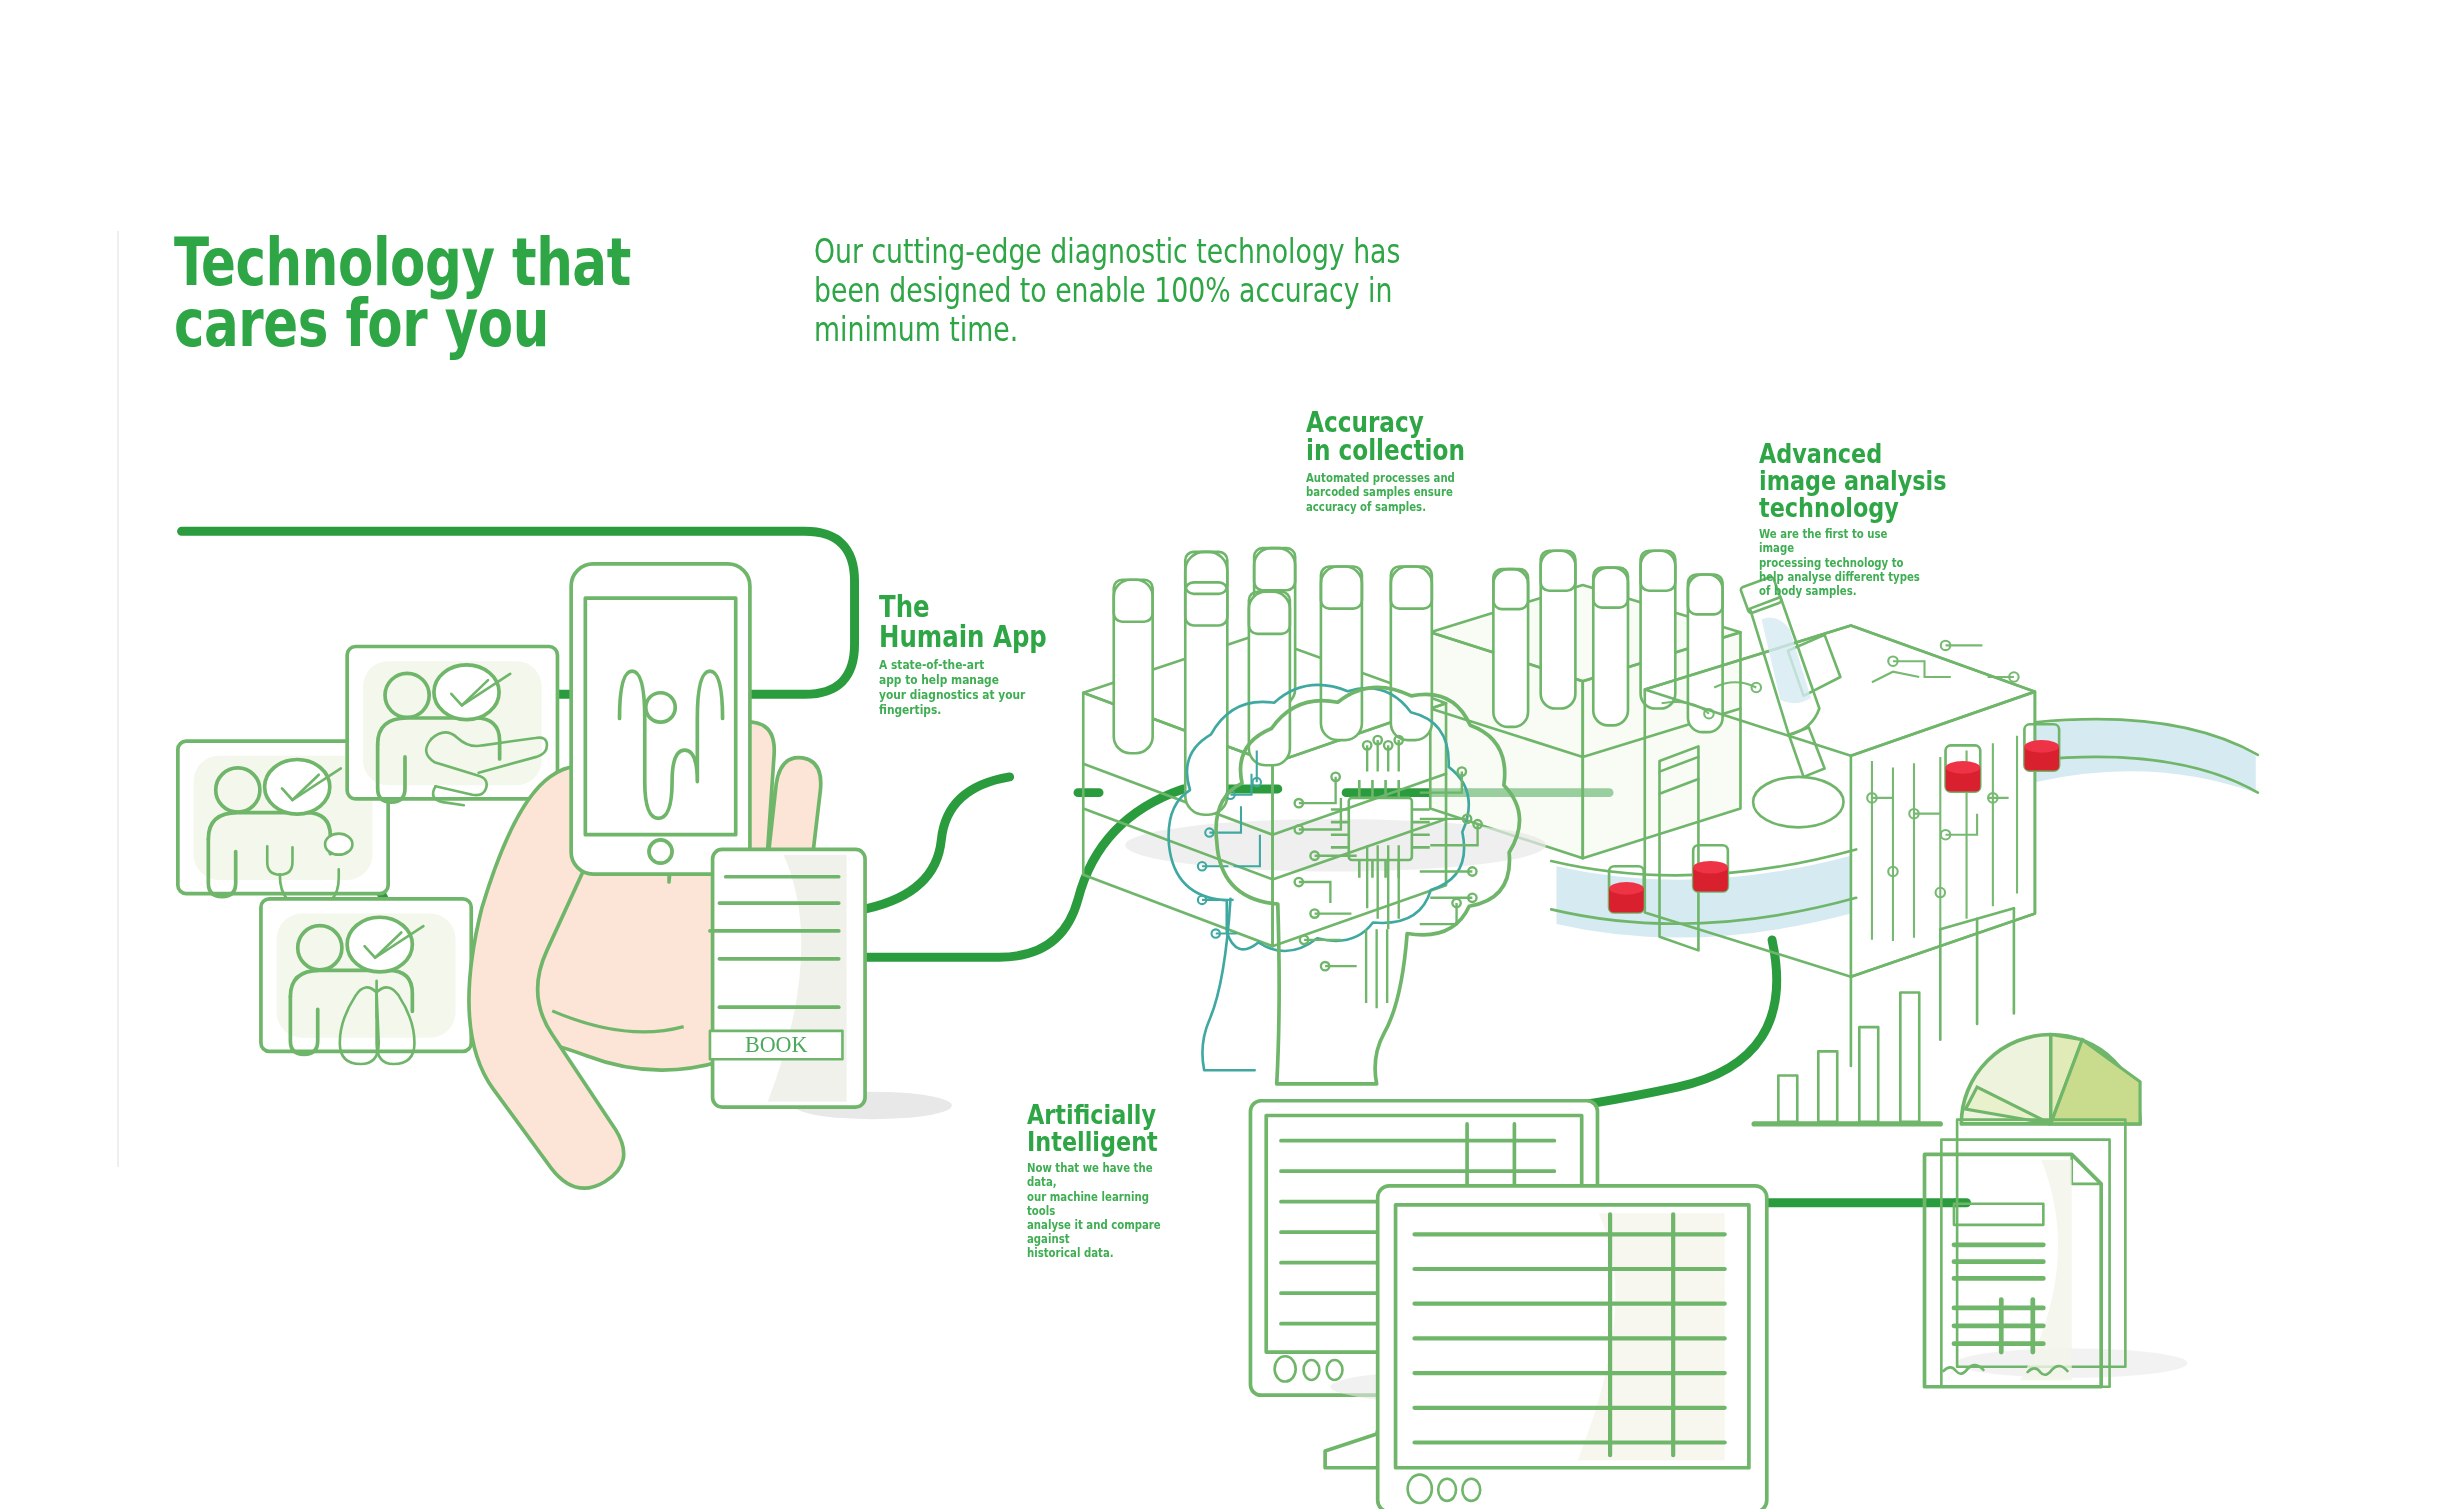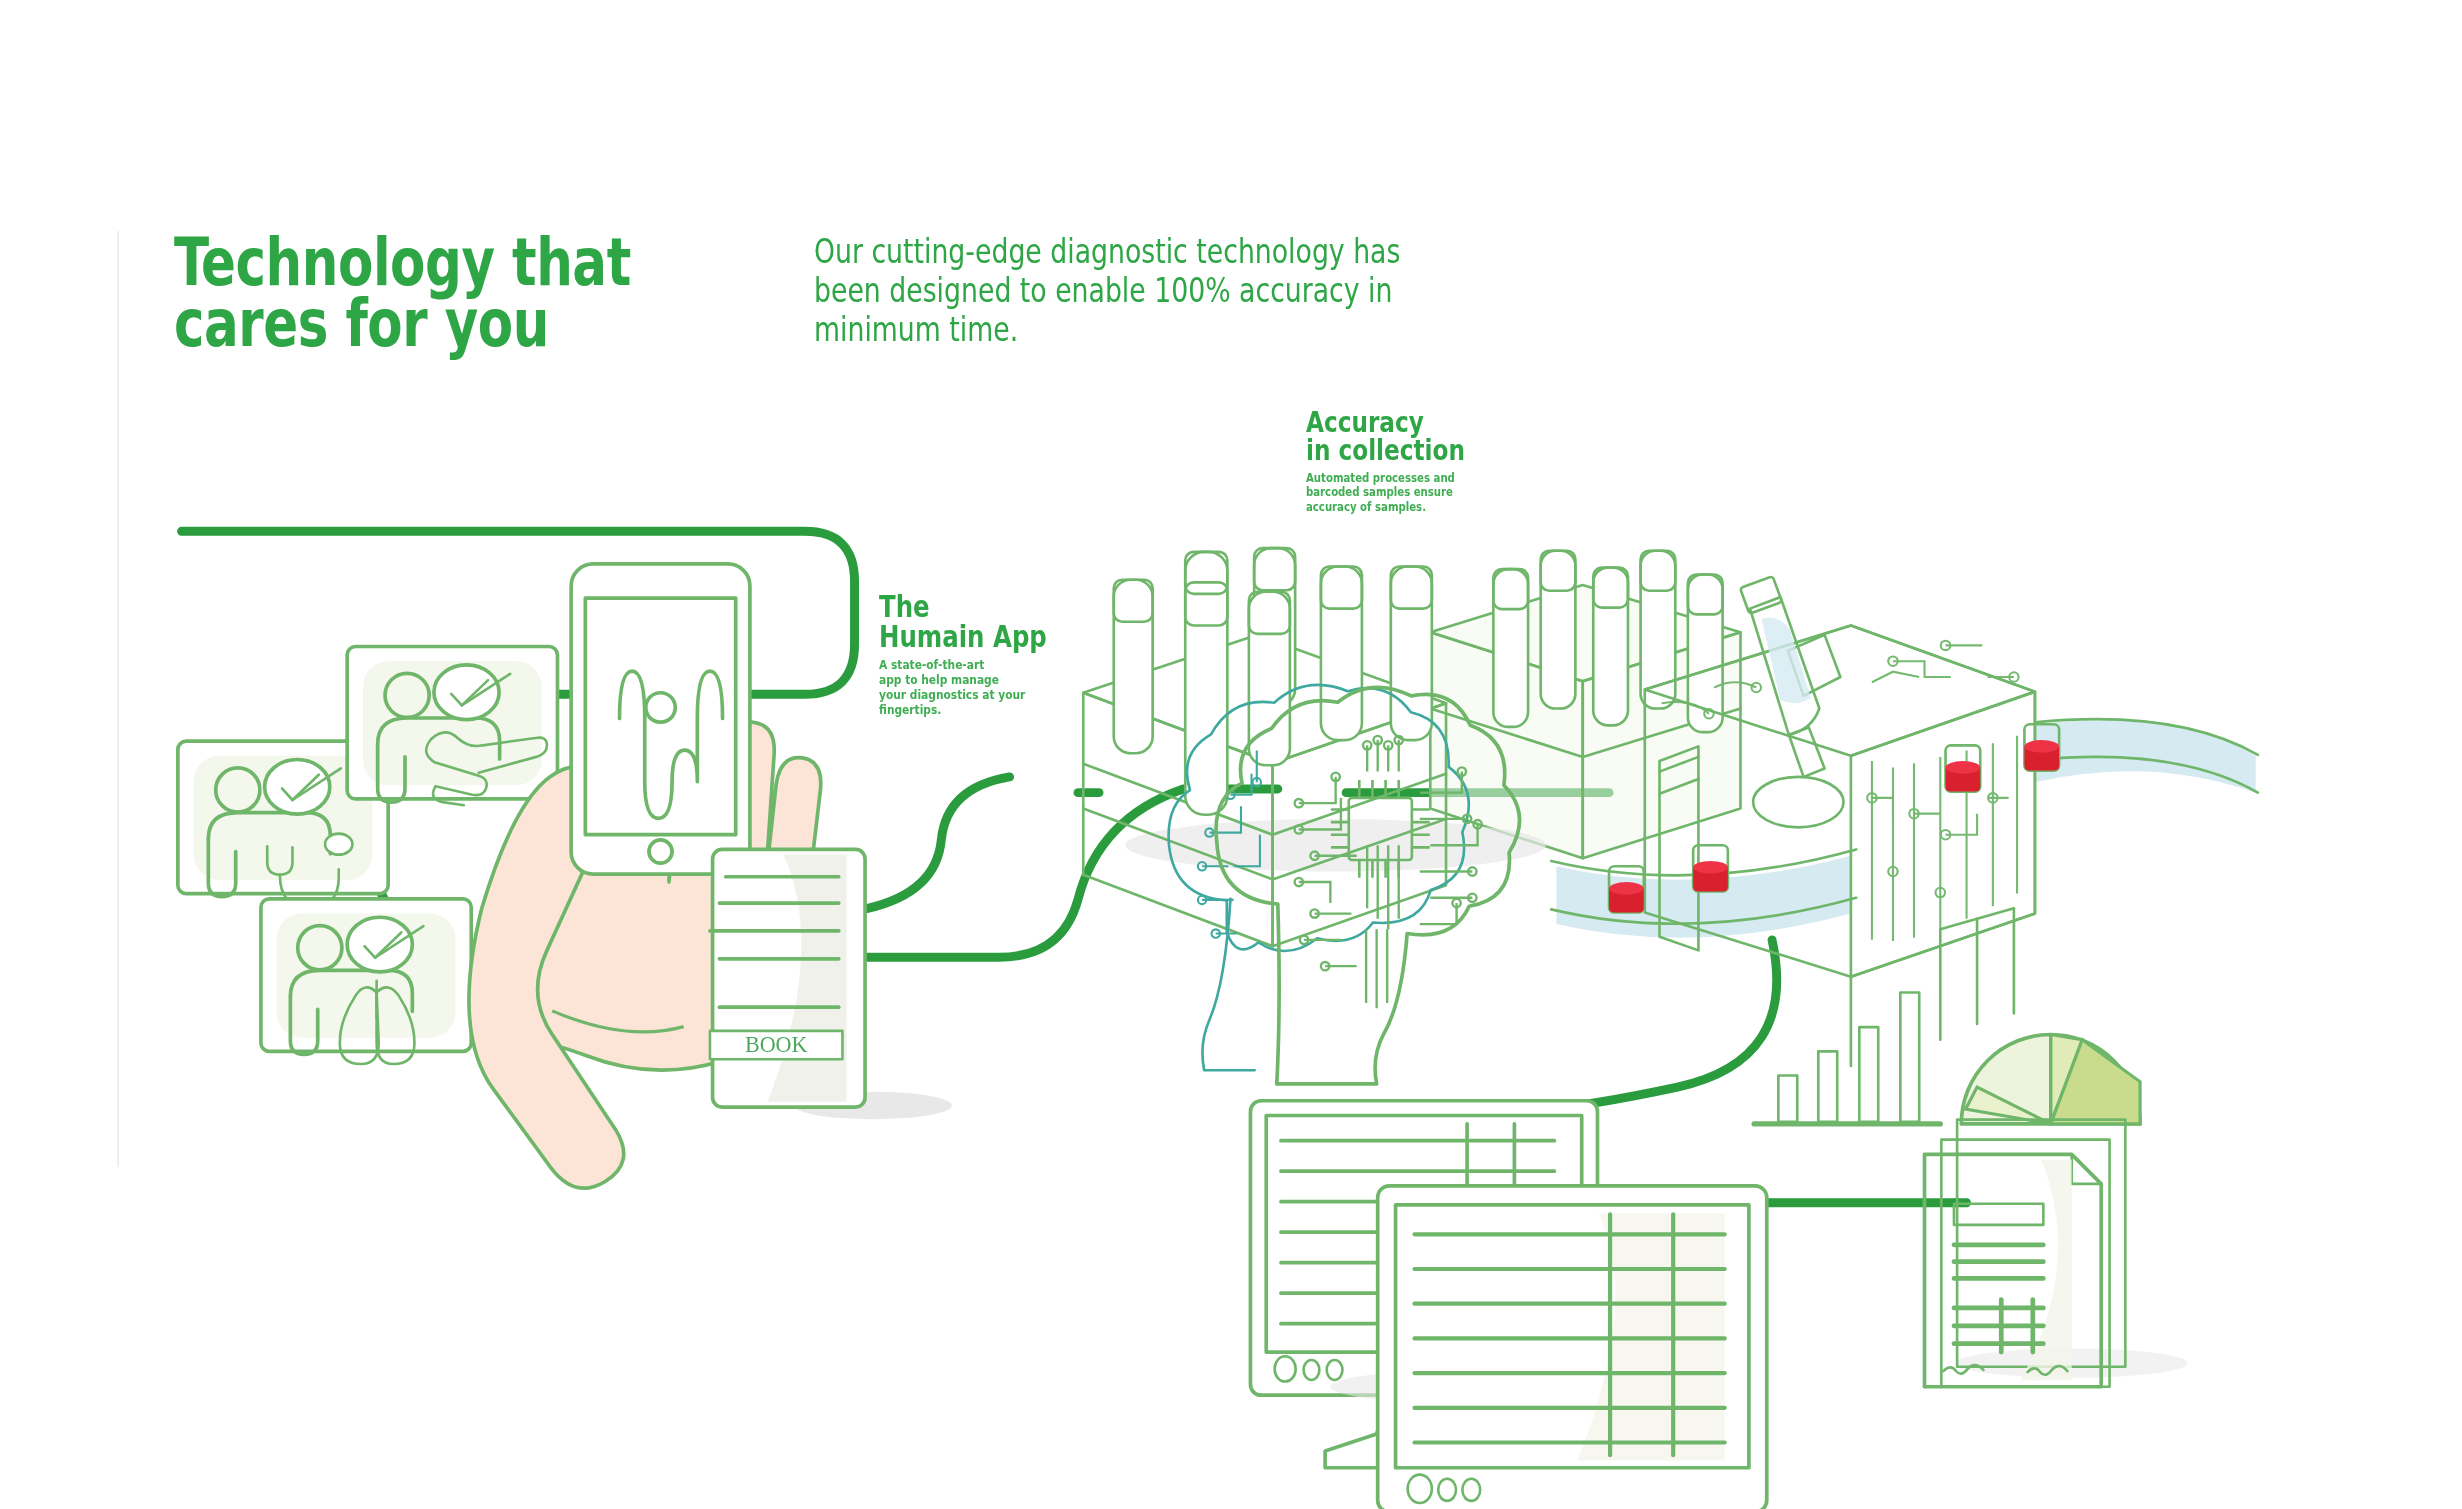--- a/index.html
+++ b/index.html
@@ -393,17 +393,34 @@
   </div>
 
   <div class="step" id="step-accuracy">
     <div class="s-title">Accuracy
 in collection</div>
     <div class="s-body">Automated processes and
 barcoded samples ensure
 accuracy of samples.</div>
   </div>
 
-
+  <div class="step" id="step-advanced">
+    <div class="s-title">Advanced
+image analysis
+technology</div>
+    <div class="s-body">We are the first to use image
+processing technology to
+help analyse different types
+of body samples.</div>
+  </div>
+
+  <div class="step" id="step-ai">
+    <div class="s-title">Artificially
+Intelligent</div>
+    <div class="s-body">Now that we have the data,
+our machine learning tools
+analyse it and compare against
+historical data.</div>
+  </div>
 
 
 </div>
 
 
 </body></html>

